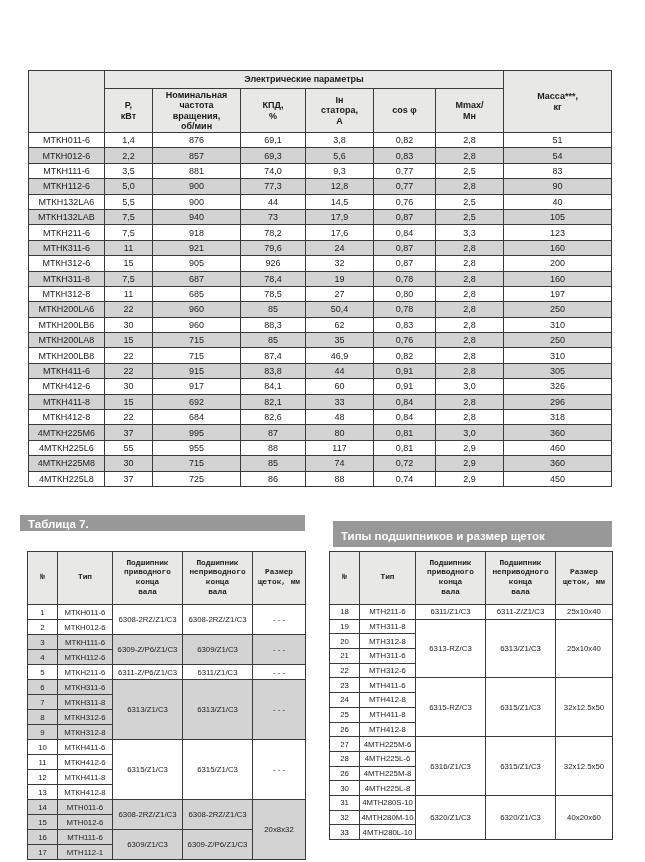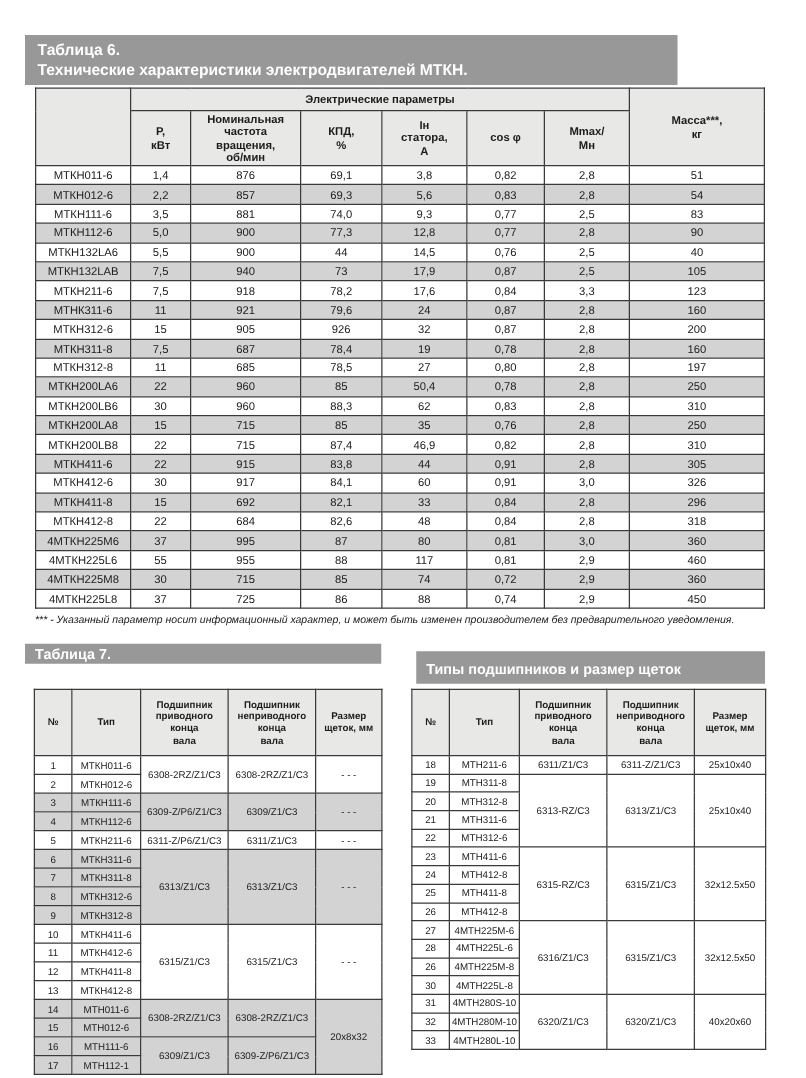--- a/index.html
+++ b/index.html
@@ -20,41 +20,37 @@
   td{background:#ffffff;}
 
   .t6{left:28px;top:70px;width:583px;font-size:9px;}
   .t6 th{font-size:9px;line-height:10.5px;}
   .t6 thead tr.grp{height:18px;margin-left:13px;}
   .t6 thead tr.sub{height:44px;}
   .t6 tbody tr{height:15.4px;}
   .t6 tbody td{line-height:10px;}
 
   .t7{font-size:7.8px;top:551px;}
-  .t7 th{font-size:7.8px;line-height:9.6px;}
+  .t7 th{font-size:7.8px;line-height:9.6px;font-family:Liberation Mono, monospace;}
   .t7 thead tr{height:53px;}
   .t7L{left:27px;width:278px;}
   .t7R{left:329px;width:283px;}
   .t7L tbody tr{height:15px;}
   .t7R tbody tr{height:14.7px;}
 
   .footnote{
     position:absolute;left:28px;top:490px;width:592px;
     font-size:8.4px;font-style:italic;line-height:1.3;color:#222;
   }
 </style>
 </head>
 <body>
 
 <div class="page">
 
-  <div class="band band6">
-    <div class="band-text">Таблица  6.
-Технические характеристики электродвигателей МТКН.</div>
-  </div>
 
   <table class="t6">
     <colgroup>
       <col style="width:76px">
         <col style="width:48px">
         <col style="width:88px">
         <col style="width:65px">
       <col style="width:68px">
         <col style="width:62px">
         <col style="width:68px">
@@ -311,21 +307,20 @@
           <td>725</td>
           <td>86</td>
           <td>88</td>
           <td>0,74</td>
           <td>2,9</td>
           <td>450</td>
         </tr>
       </tbody>
   </table>
 
-  <div class="footnote">*** - Указанный параметр носит информационный характер, и может быть изменен производителем без предварительного уведомления.</div>
 
   <div class="band band7L">
     <div class="band-text">Таблица 7.
 Типы подшипников и размер щеток</div>
   </div>
   <div class="band band7R">
     <div class="band-text">Типы подшипников и размер щеток</div>
   </div>
 
   <table class="t7 t7L">

